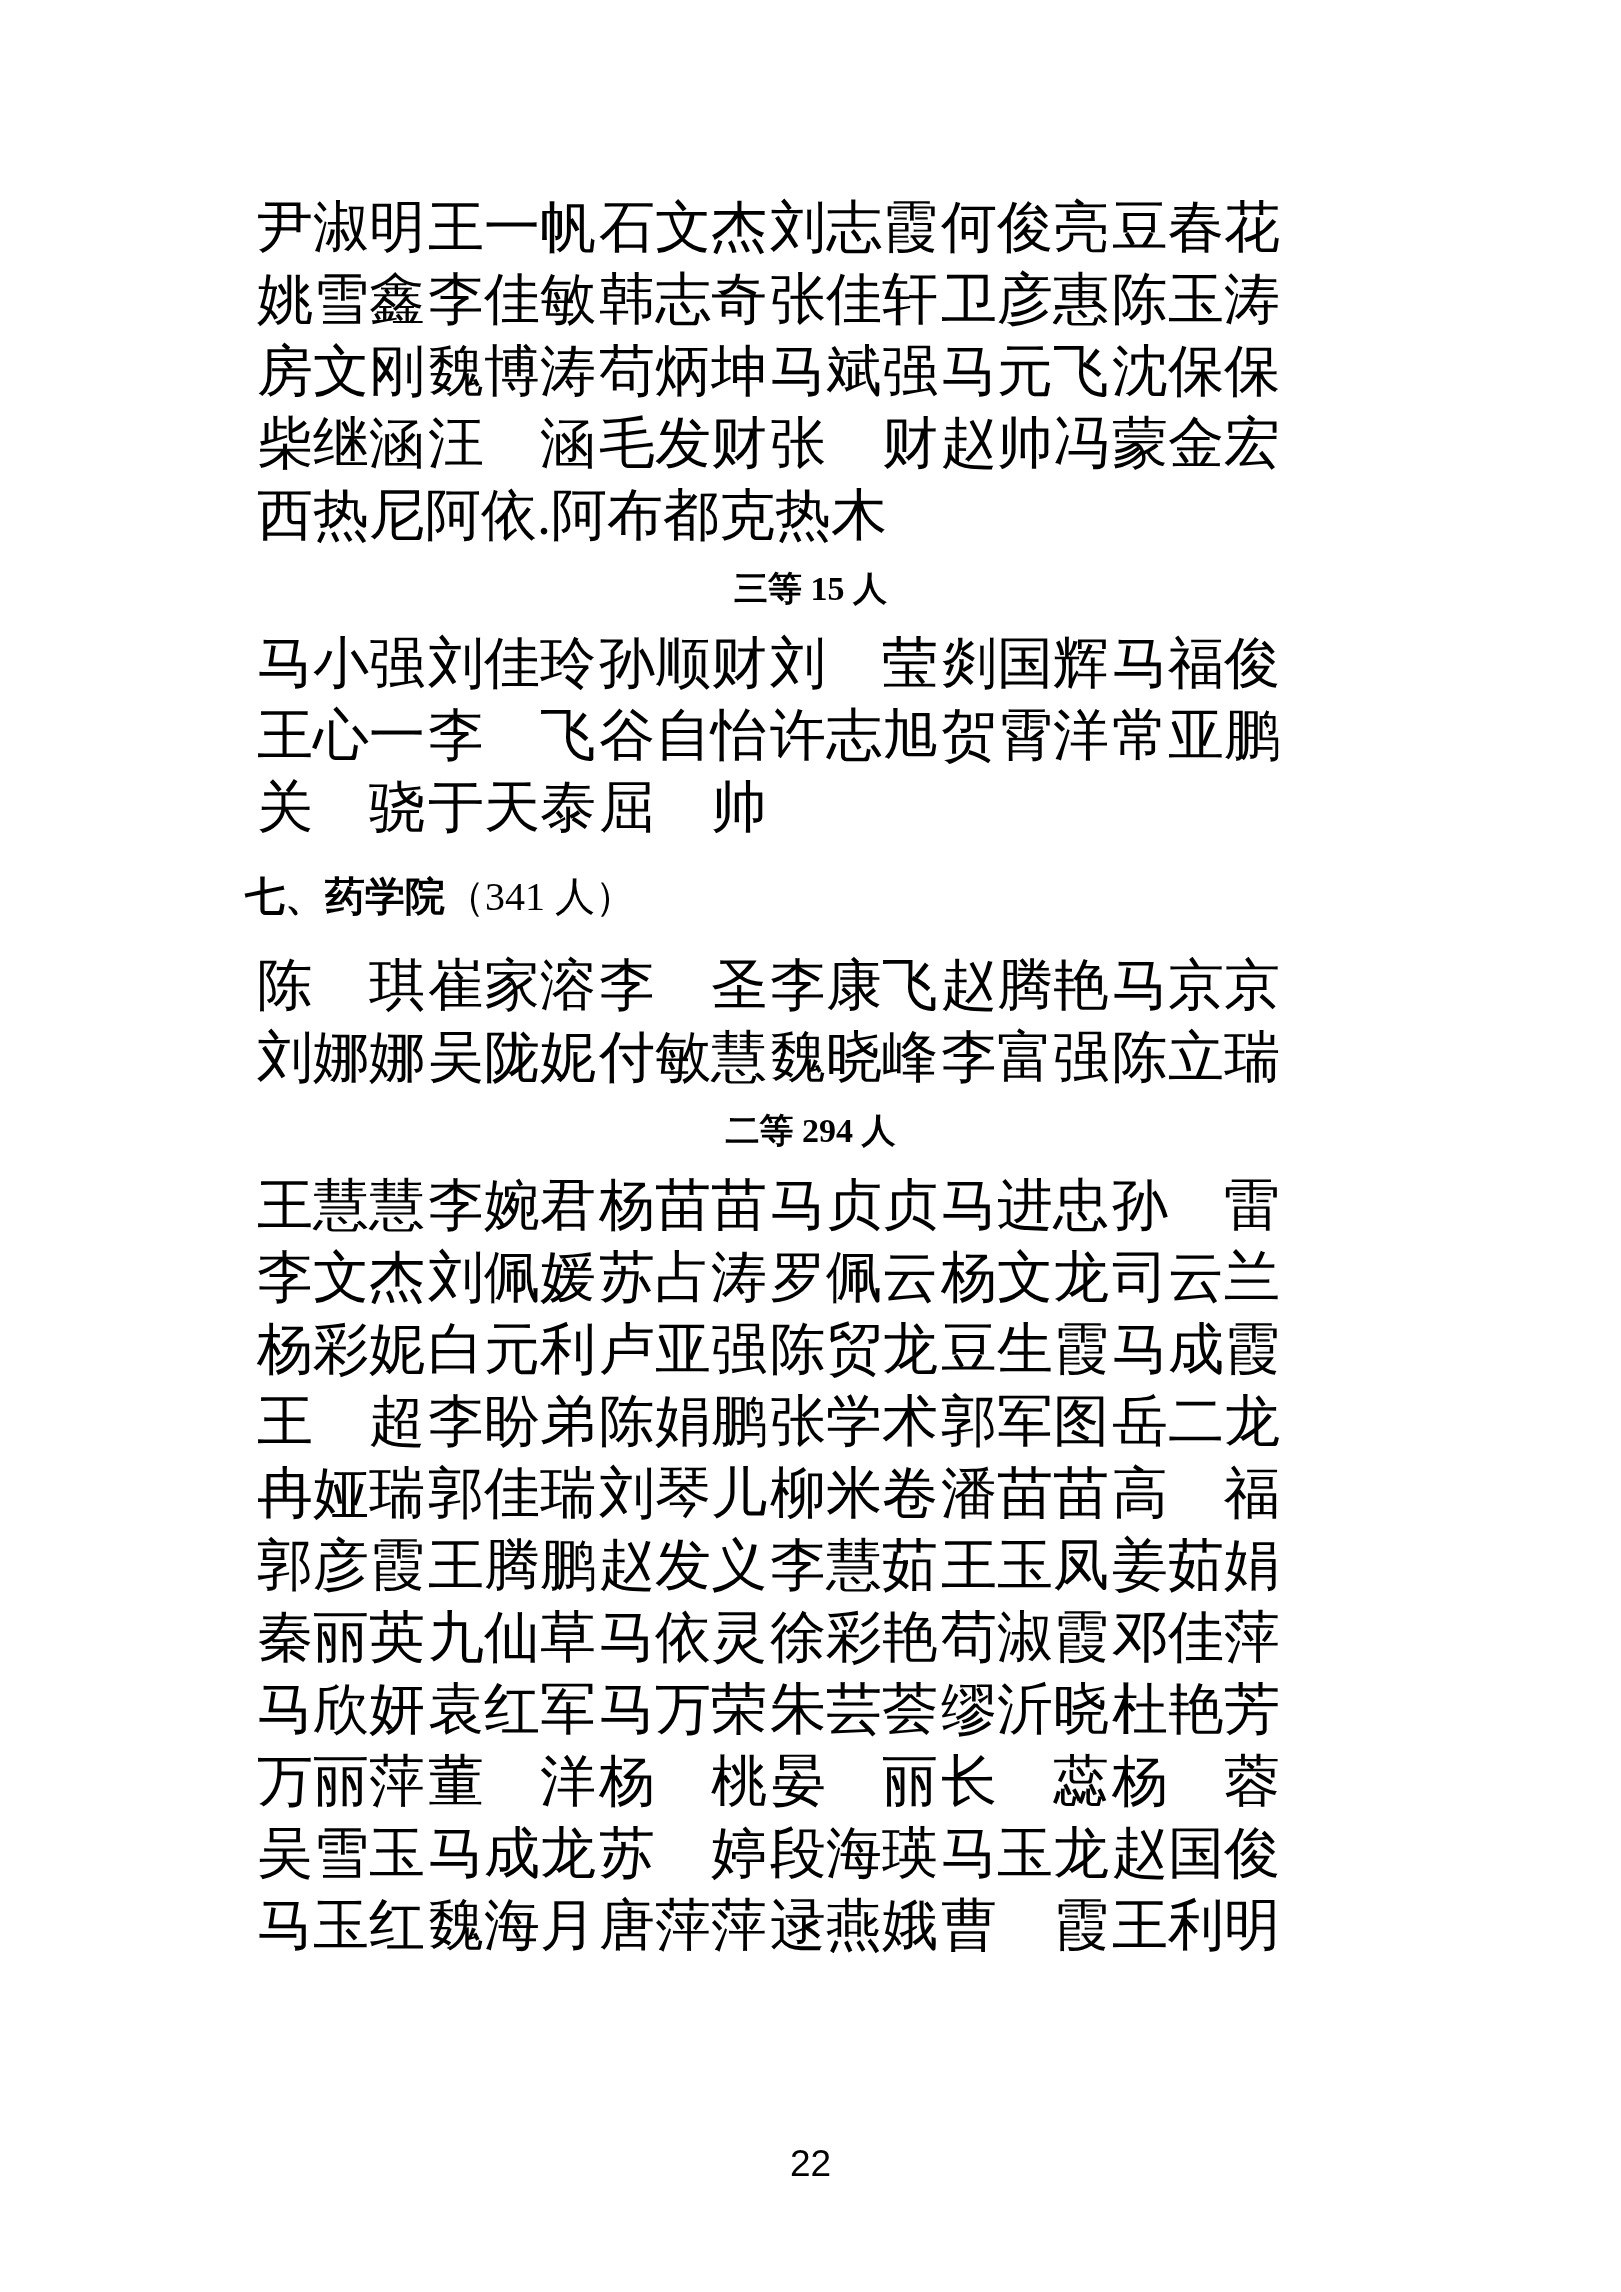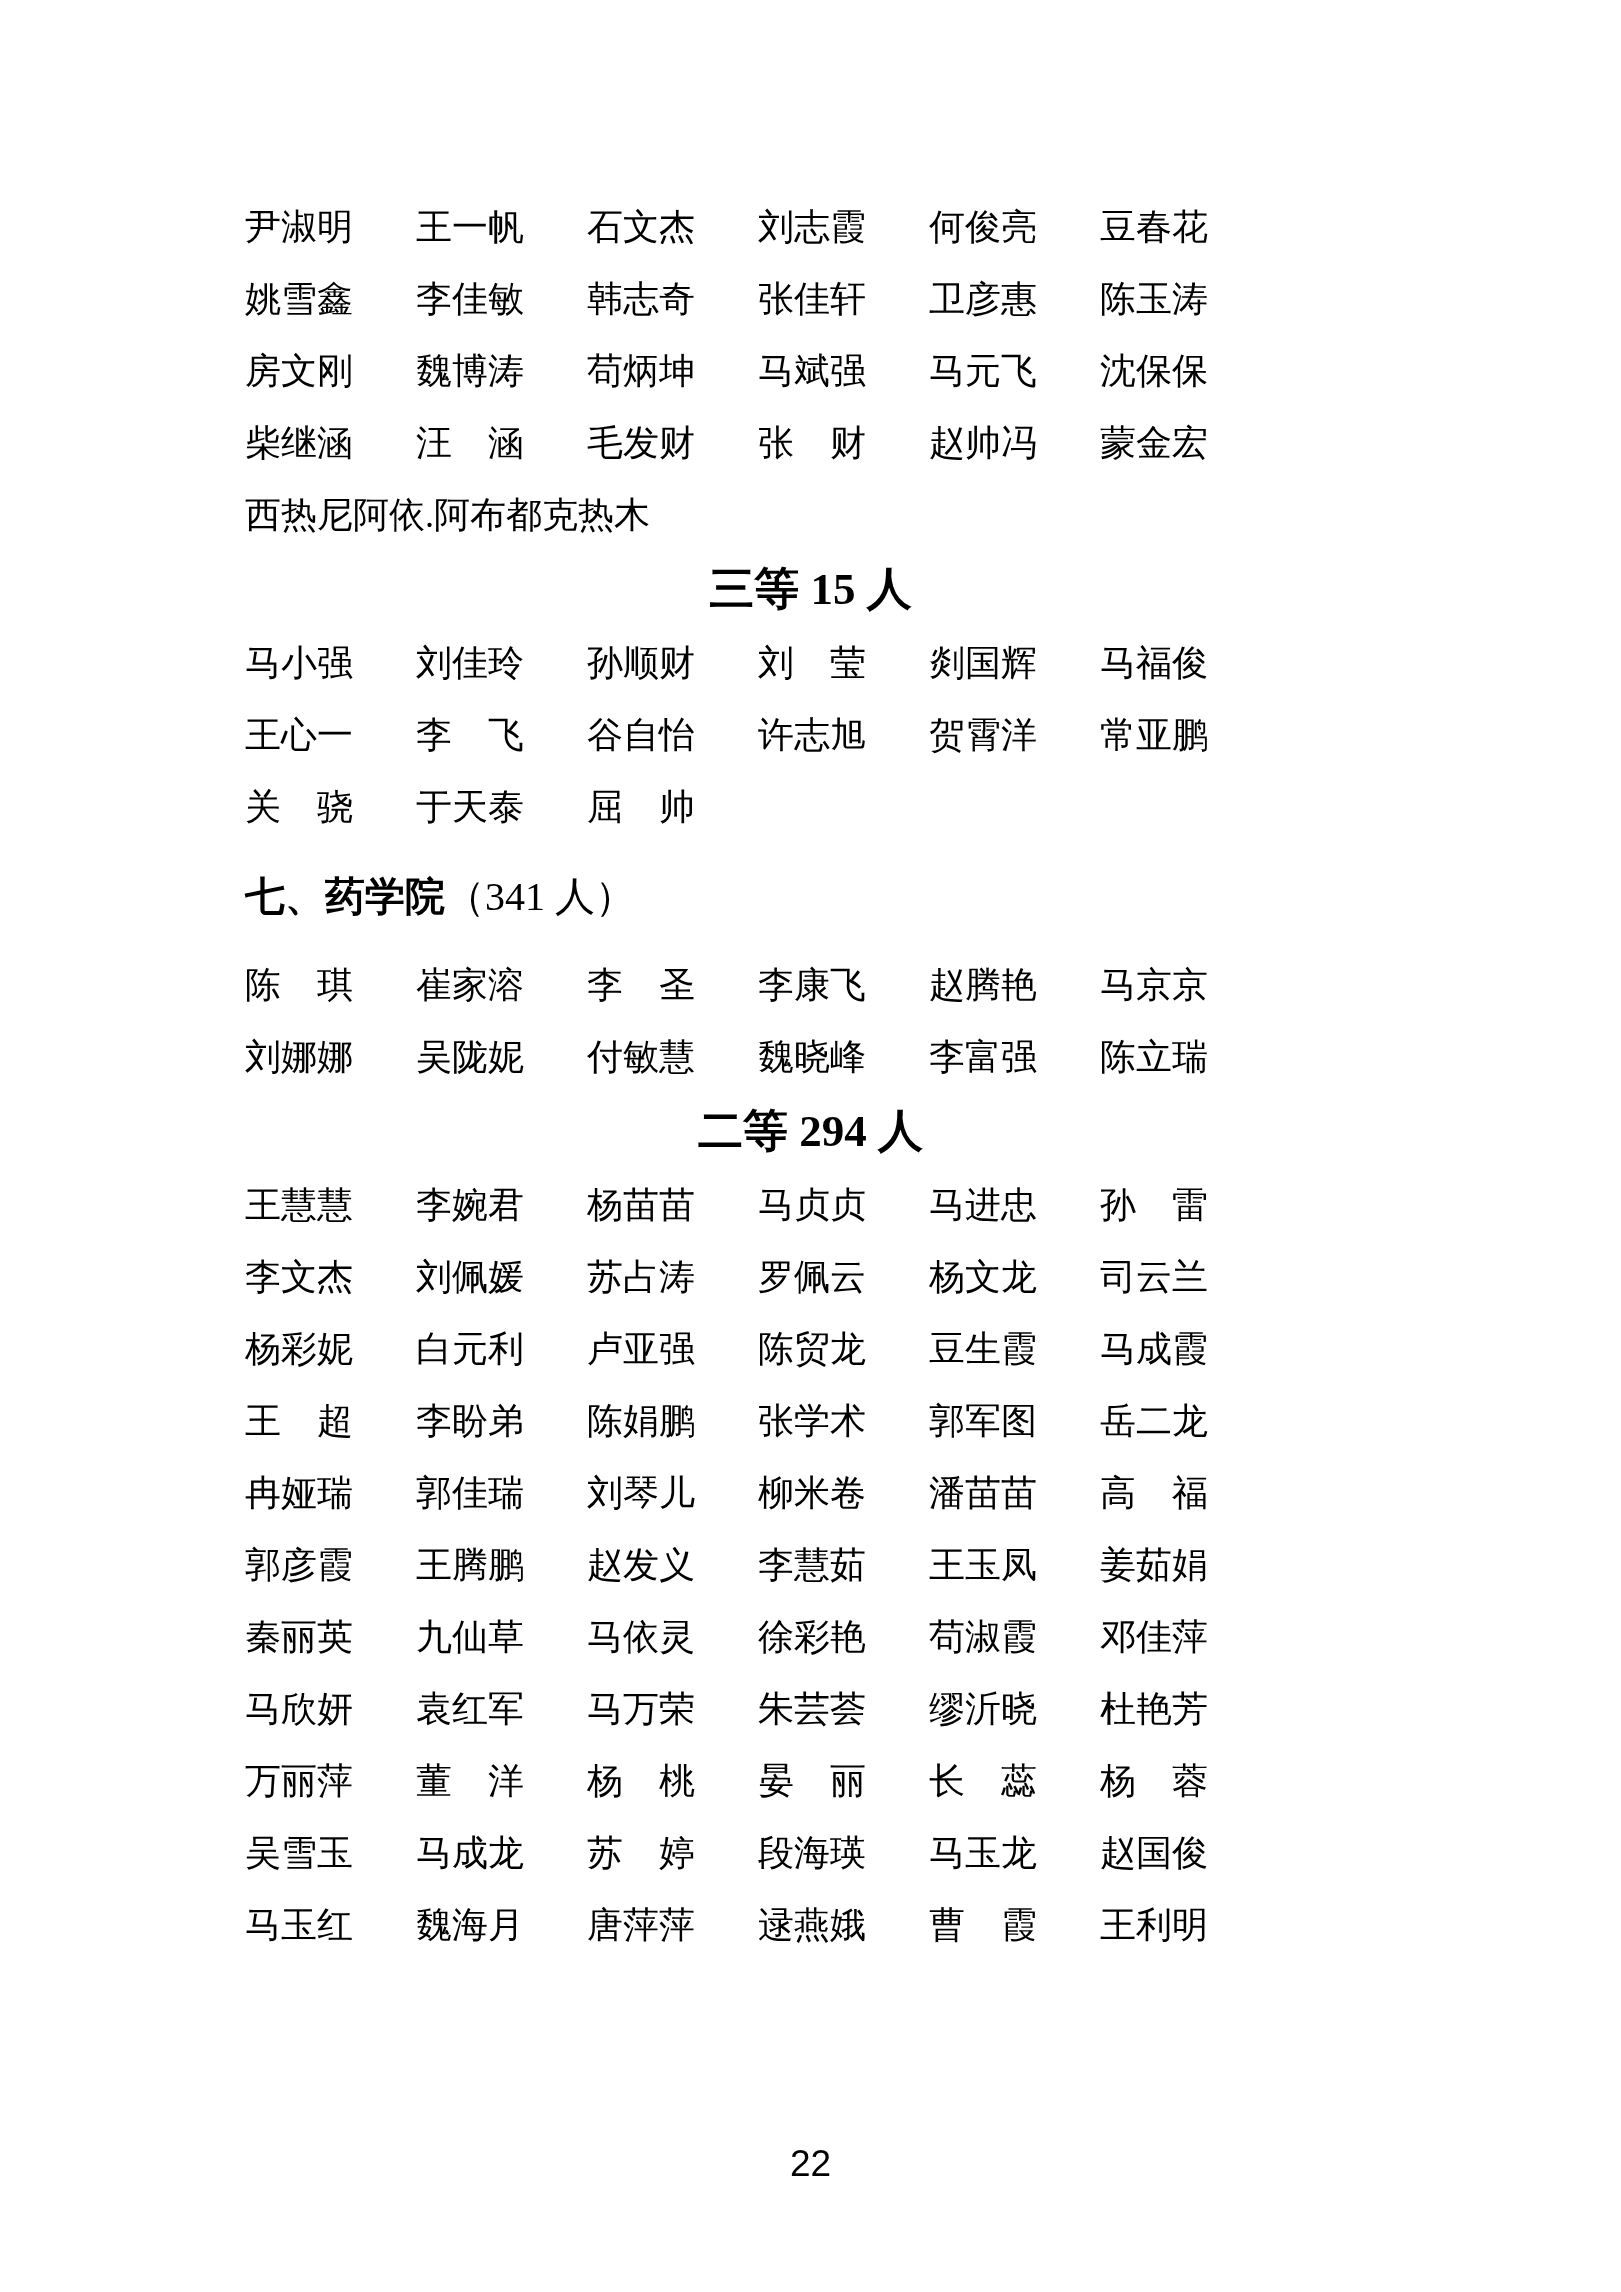--- a/index.html
+++ b/index.html
@@ -15,36 +15,37 @@
     color: #000000;
     font-family: "Liberation Serif", "DejaVu Serif", serif;
     overflow: hidden;
   }
   main.content {
     padding: 191px 245px 0 245px;
   }
   .name-row {
     display: flex;
     gap: 39px;
-    font-size: 36px;
+    font-size: 56px;
     line-height: 72px;
     height: 72px;
     white-space: nowrap;
+    margin-left: 12px;
   }
   .person {
     display: inline-block;
     width: 132px; 
   }
   .person.long {
     width: auto;
   }
   .tier-heading {
     text-align: center;
     font-weight: bold;
-    font-size: 45px;
+    font-size: 34px;
     line-height: 76px;
     height: 76px;
   }
   .section-heading {
     font-size: 40px;
     line-height: 86px;
     height: 86px;
     margin: 9.8px 0;
     text-align: left;
   }

